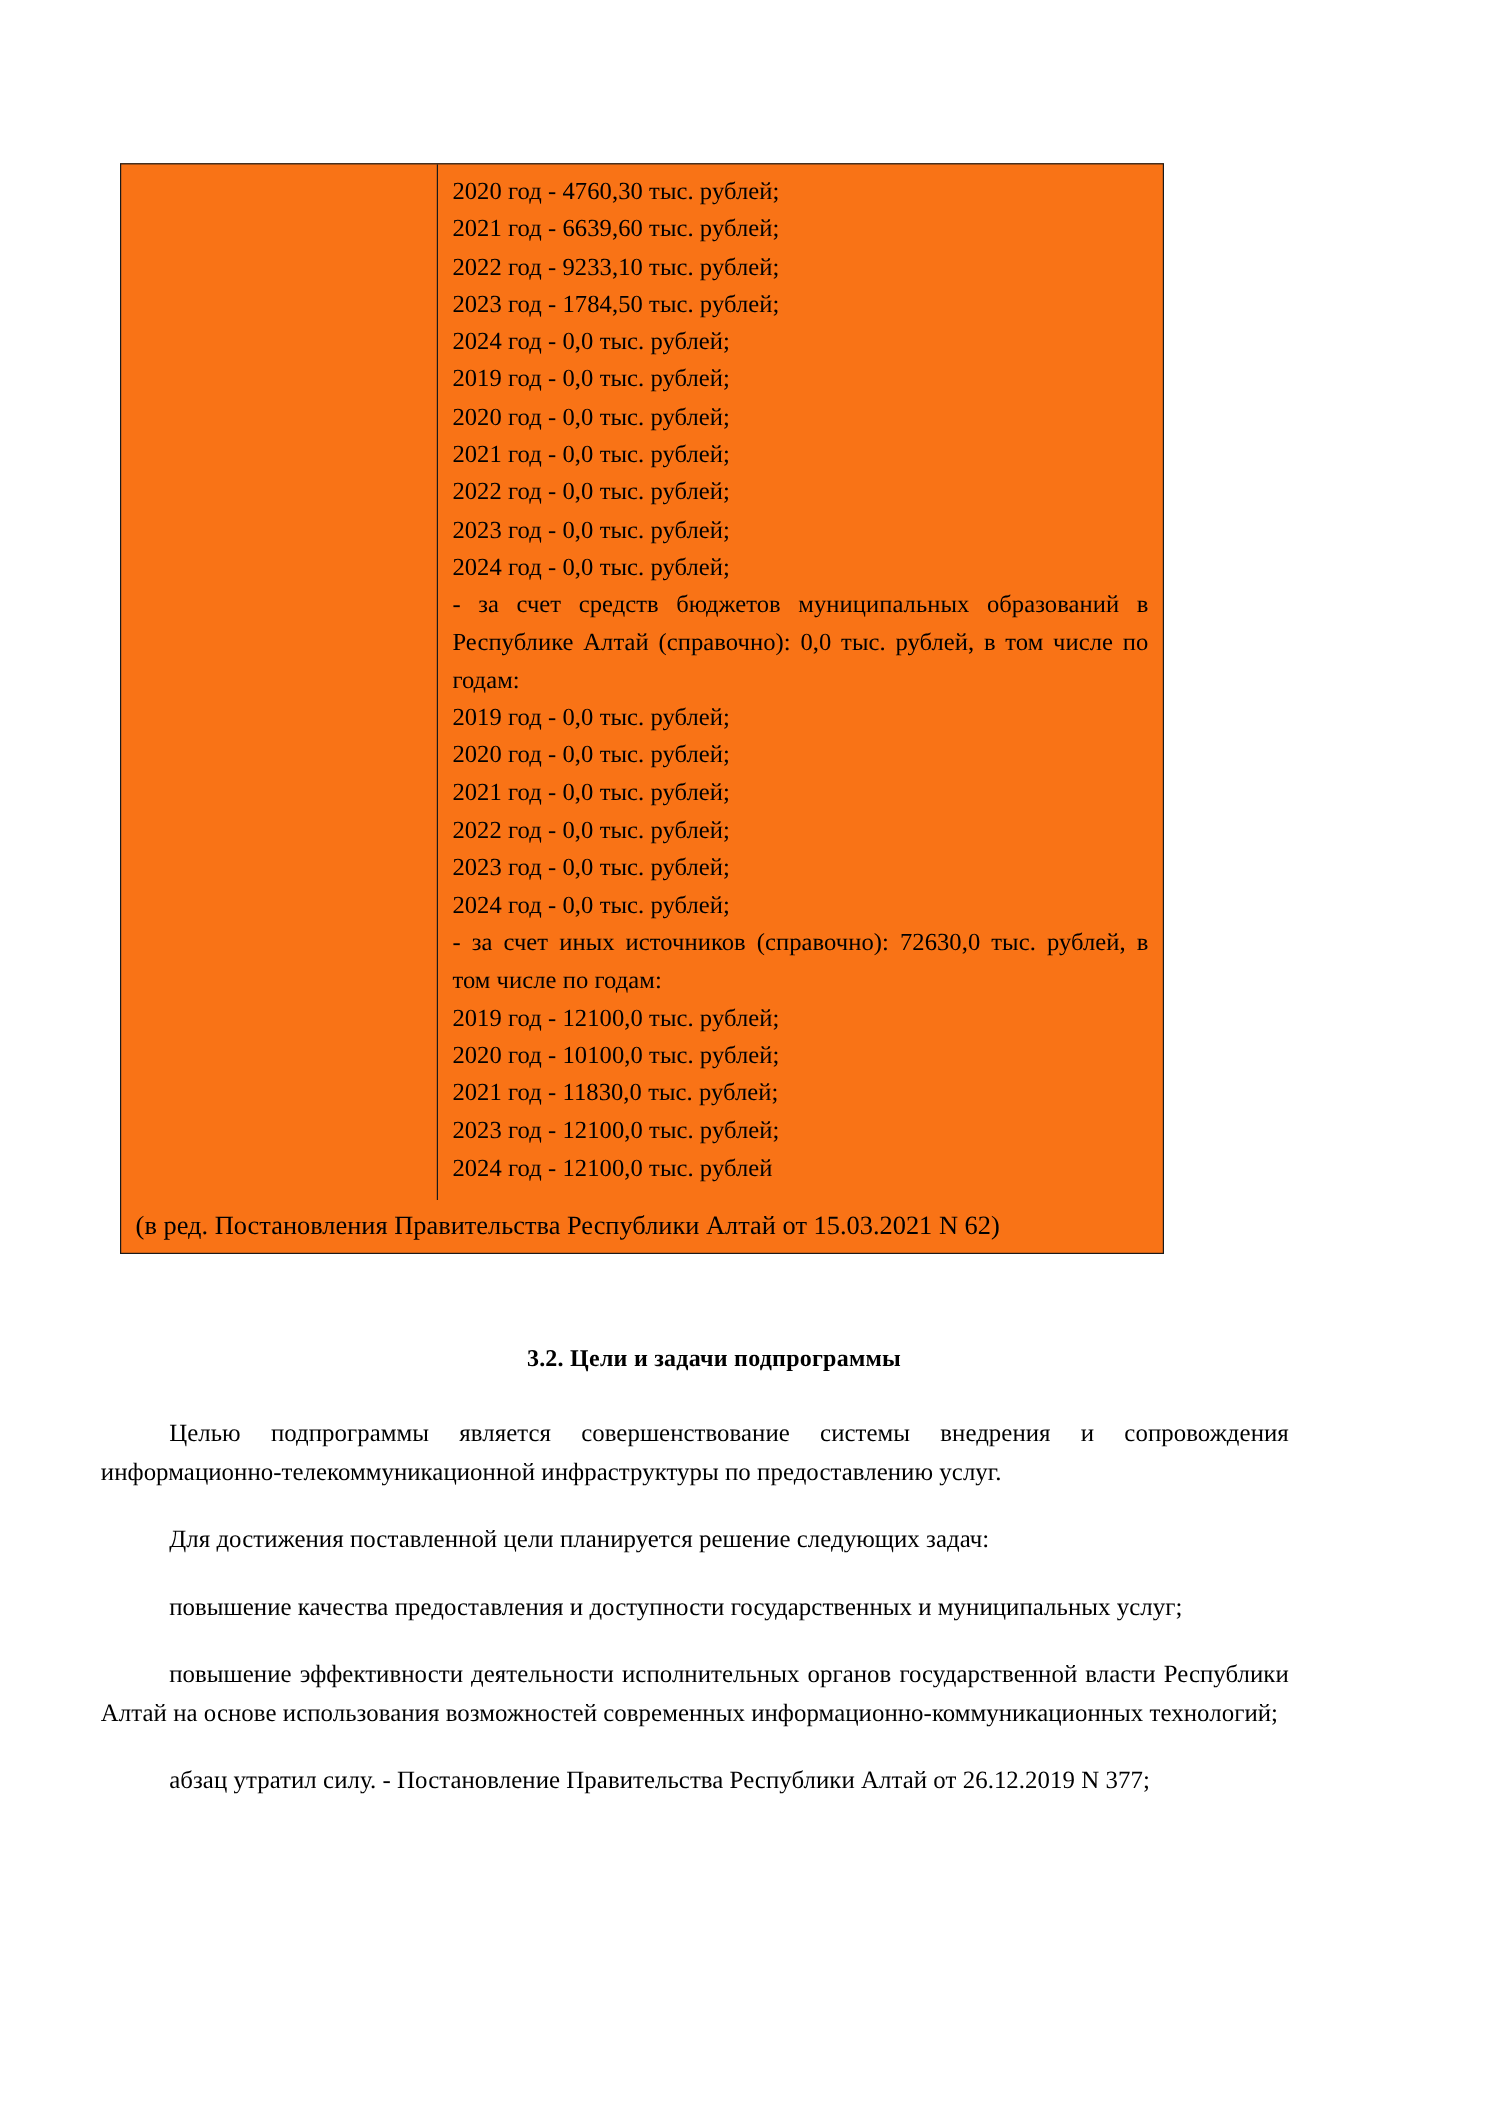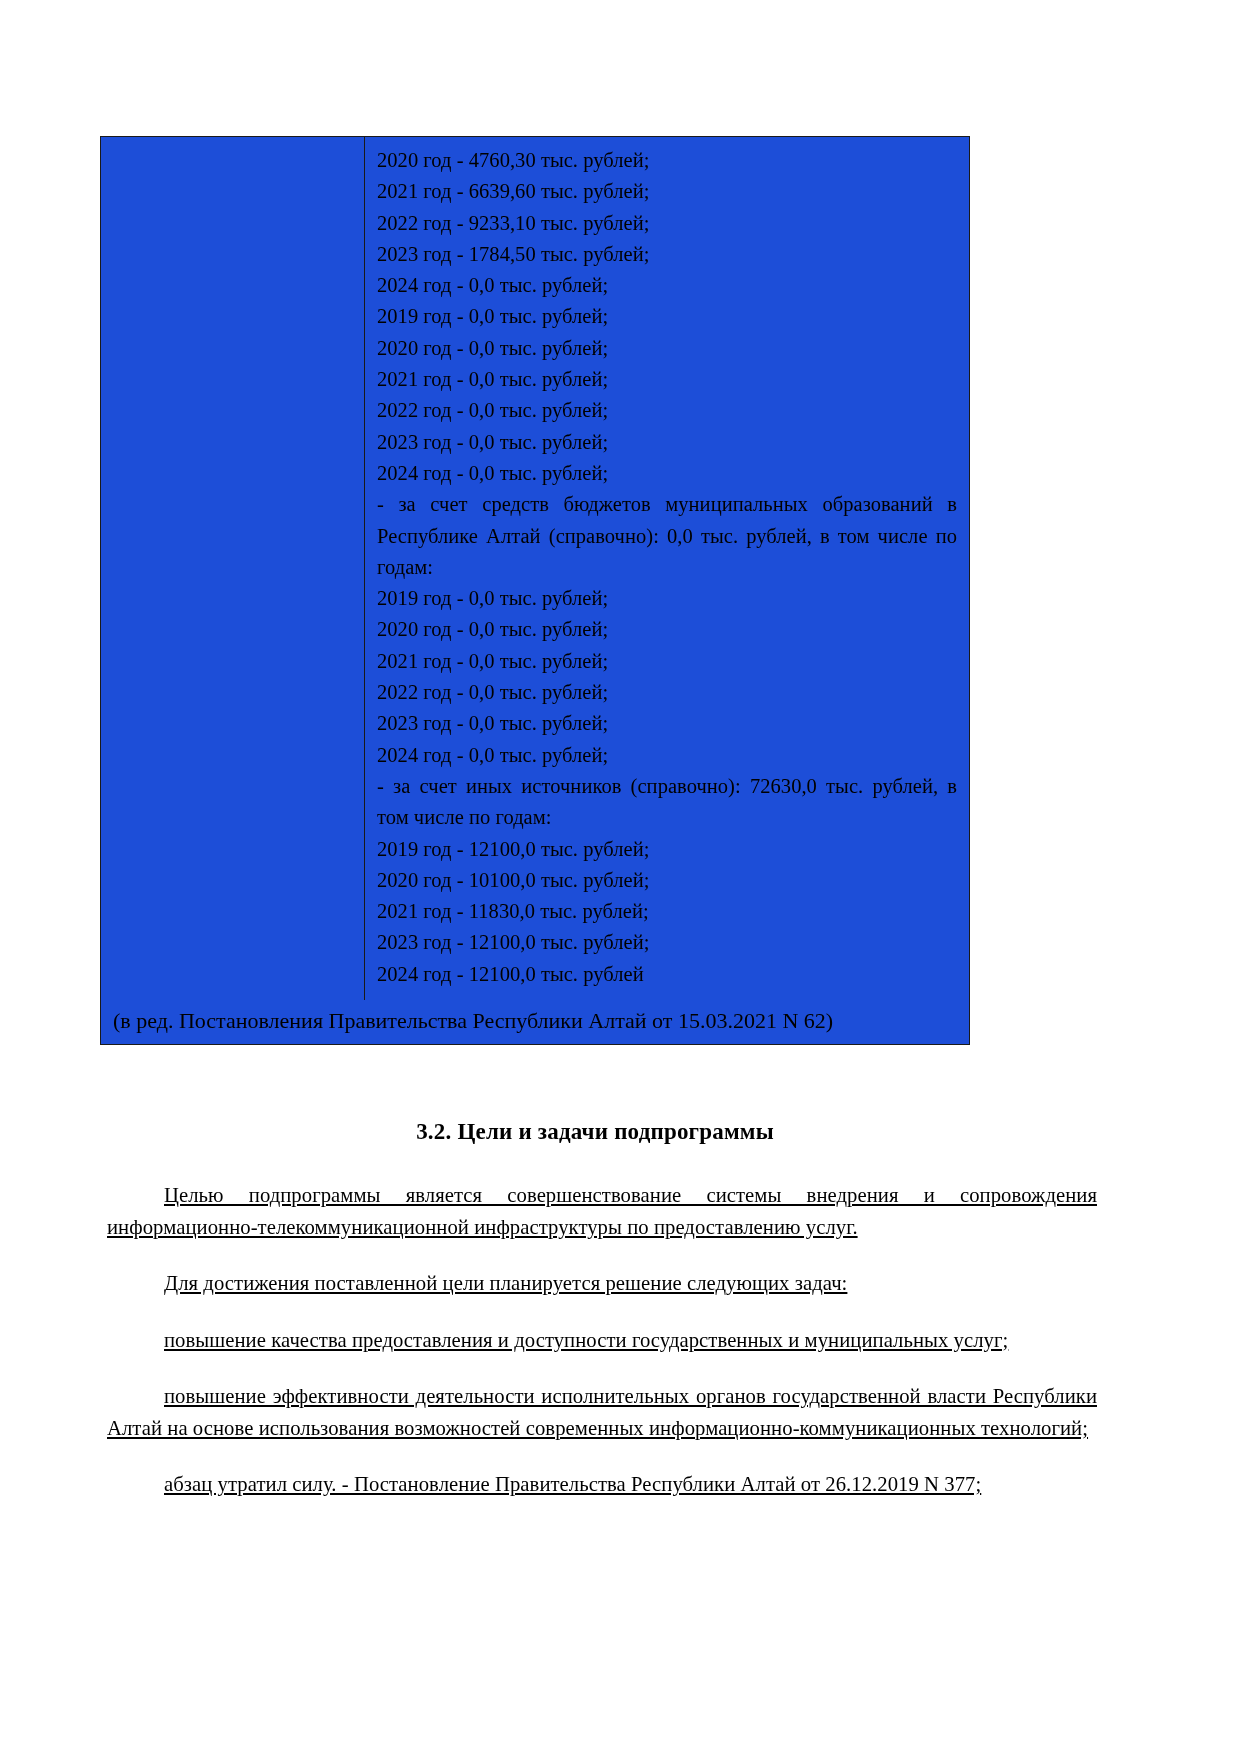--- a/index.html
+++ b/index.html
@@ -29,21 +29,21 @@
   }
 
   
   .budget-table {
     position: absolute;
     left: 100px;
     top: 136px;
     width: 870px;
     border: 1.6px solid #1a1a1a;
     box-sizing: border-box;
-    background: #1d4ed8;
+    background: #f97316;
   }
 
   .table-row {
     display: flex;
     align-items: stretch;
   }
 
   .cell-left {
     width: 264px;
     flex: 0 0 264px;
@@ -84,31 +84,30 @@
   }
 
   
   .section-heading {
     position: absolute;
     left: 100px;
     top: 1117px;
     width: 990px;
     text-align: center;
     font-weight: bold;
-    font-size: 23px;
+    font-size: 20px;
     line-height: 30px;
     letter-spacing: 0.2px;
   }
 
   .body-text {
     position: absolute;
-    left: 107px;
+    left: 84px;
     top: 1180px;
     width: 990px;
-    text-decoration: underline;
   }
 
   .body-text p {
     margin: 0 0 25px 0;
     font-size: 20.7px;
     line-height: 31.5px;
     text-indent: 57px;
     text-align: justify;
     text-align-last: left;
     letter-spacing: 0.05px;

